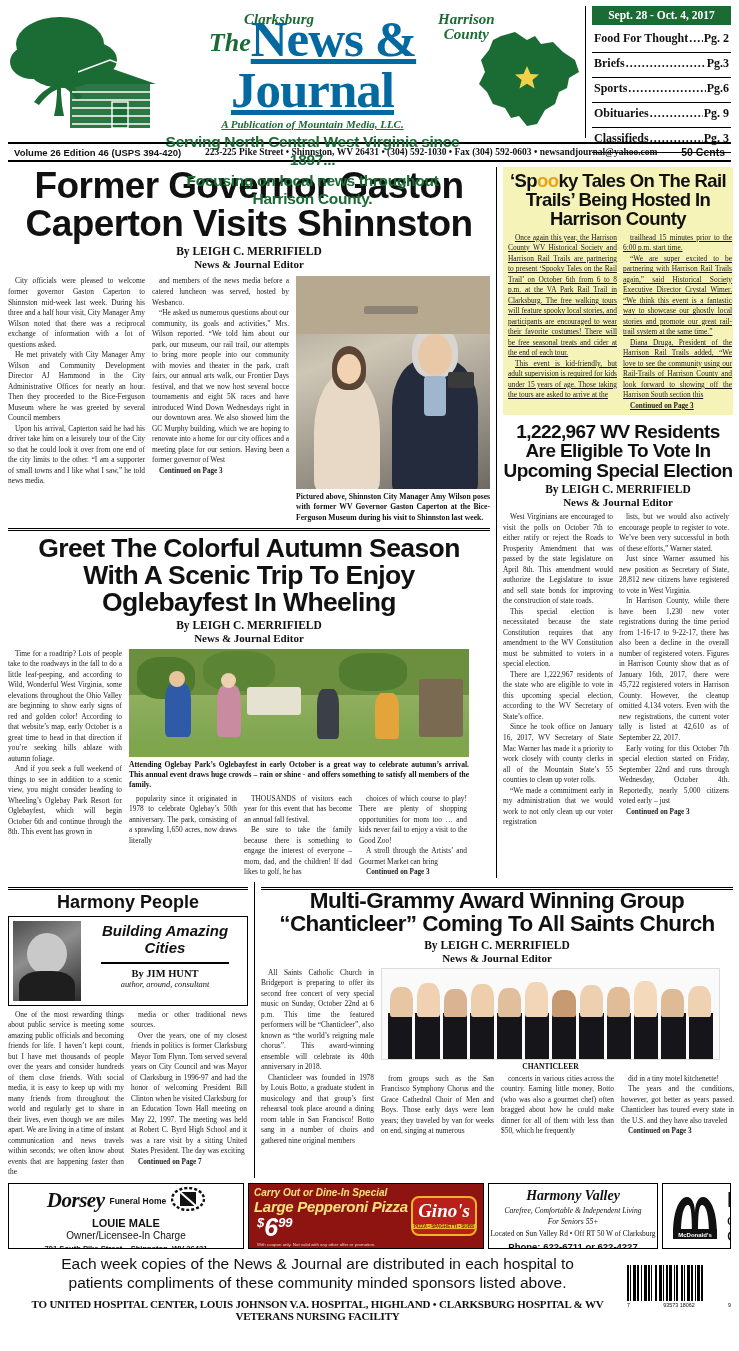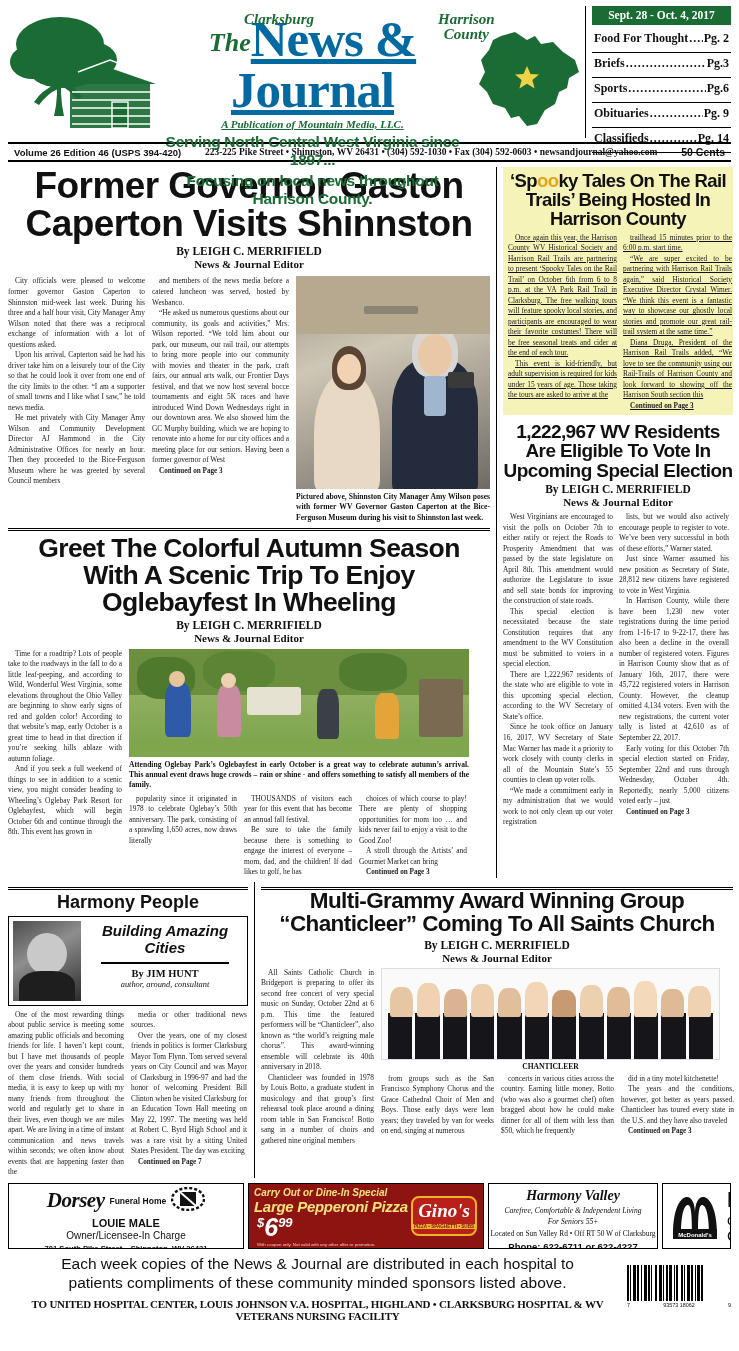--- a/index.html
+++ b/index.html
@@ -284,21 +284,21 @@
         <div class="idx-rule"></div>
         <div class="idx-row">
           <span class="idx-label">Obituaries</span>
           <span class="idx-dots">.......................</span>
           <span class="idx-pg">Pg. 9</span>
         </div>
         <div class="idx-rule"></div>
         <div class="idx-row">
           <span class="idx-label">Classifieds</span>
           <span class="idx-dots">.......................</span>
-          <span class="idx-pg">Pg. 14</span>
+          <span class="idx-pg">Pg. 3</span>
         </div>
         <div class="idx-rule"></div>
       </div>
     </div>
   </div>
 
   <div class="folio">
     <div class="folio-l">Volume 26 Edition 46  (USPS 394-420)</div>
     <div class="folio-c">223-225 Pike Street • Shinnston, WV 26431 • (304) 592-1030 • Fax (304) 592-0603 • newsandjournal@yahoo.com</div>
     <div class="folio-r">50 Cents</div>
@@ -308,22 +308,22 @@
 
     <div class="left-main">
 
       <div class="hl lead-hl">Former Governor Gaston Caperton Visits Shinnston</div>
       <div class="byline">By LEIGH C. MERRIFIELD</div>
       <div class="bytitle">News &amp; Journal Editor</div>
 
       <div class="lead-cols">
         <div class="lead-c body-col">
           <p>City officials were pleased to welcome former governor Gaston Caperton to Shinnston mid-week last week. During his three and a half hour visit, City Manager Amy Wilson noted that there was a reciprocal exchange of information with a lot of questions asked.</p>
+          <p>He met privately with City Manager Amy Wilson and Community Development Director AJ Hammond in the City Administrative Offices for nearly an hour. Then they proceeded to the Bice-Ferguson Museum where he was greeted by several Council members</p>
           <p>Upon his arrival, Capterton said he had his driver take him on a leisurely tour of the City so that he could look it over from one end of the city limits to the other. “I am a supporter of small towns and I like what I saw,” he told news media.</p>
-          <p>He met privately with City Manager Amy Wilson and Community Development Director AJ Hammond in the City Administrative Offices for nearly an hour. Then they proceeded to the Bice-Ferguson Museum where he was greeted by several Council members</p>
         </div>
         <div class="lead-c body-col">
           <p>and members of the news media before a catered luncheon was served, hosted by Wesbanco.</p>
           <p>“He asked us numerous questions about our community, its goals and activities,” Mrs. Wilson reported. “We told him about our park, our museum, our rail trail, our attempts to bring more people into our community with movies and theater in the park, craft fairs, our annual arts walk, our Frontier Days festival, and that we now host several bocce tournaments and eight 5K races and have introduced Wind Down Wednesdays right in our downtown area. We also showed him the GC Murphy building, which we are hoping to renovate into a home for our city offices and a meeting place for our seniors. Having been a former governor of West</p>
           <p class="cont">Continued on Page 3</p>
         </div>
         <div class="lead-photo">
           <div class="photo" style="width:194px;height:213px;">
             <div class="silh" style="left:18px;top:96px;width:66px;height:120px;background:#e8d9c6;border-radius:50% 50% 10% 10%;"></div>
             <div class="silh" style="left:36px;top:70px;width:34px;height:44px;background:#5a4433;border-radius:50% 50% 40% 40%;"></div>

